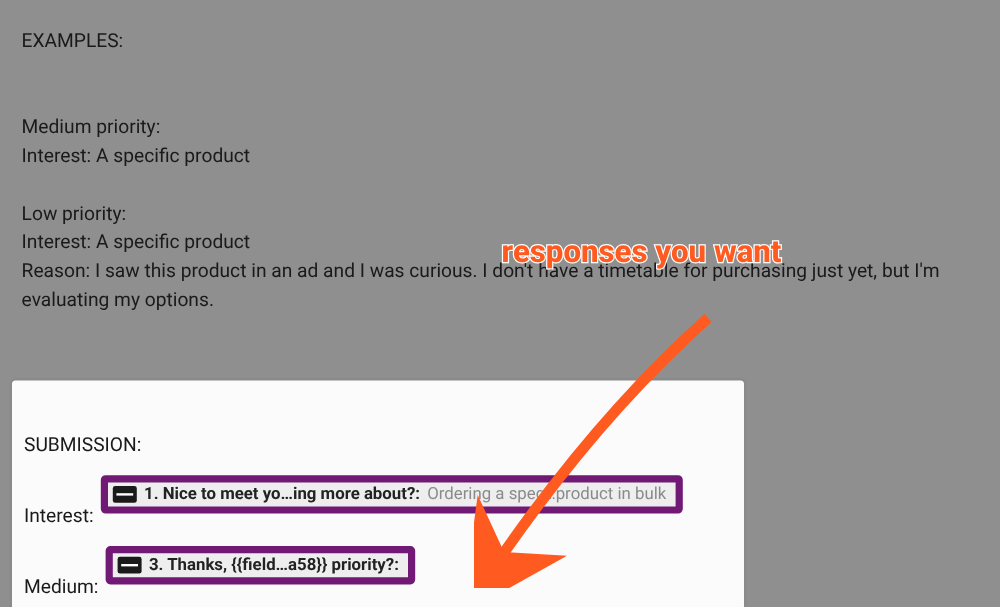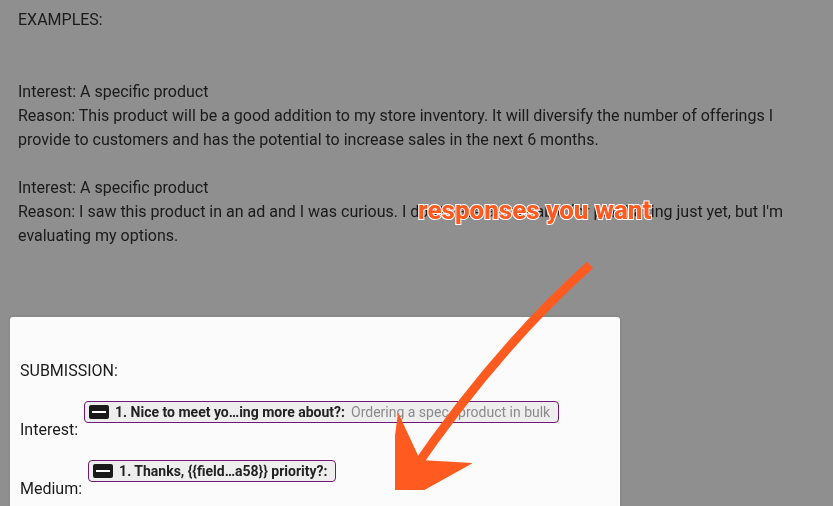--- a/index.html
+++ b/index.html
@@ -8,21 +8,21 @@
     width: 833px;
     height: 506px;
     background: #8f8f8f;
     font-family: -apple-system, BlinkMacSystemFont, "Segoe UI", Roboto, sans-serif;
     font-size: 16px;
     color: #1a1a1a;
     position: relative;
     overflow: hidden;
   }
   .content {
-    padding: 8px 18px 0 18px;
+    padding: 22px 18px 0 18px;
     line-height: 1.5;
   }
   .line { white-space: pre-wrap; }
   .blank { height: 24px; }
   .submission-box {
     position: absolute;
     left: 10px;
     bottom: -2px;
     width: 610px;
     background: #fbfbfb;
@@ -35,21 +35,21 @@
     align-items: center;
     gap: 6px;
     margin-top: 4px;
   }
   .sub-label { font-size: 16px; margin-top: 36px; }
   .pill {
     display: inline-flex;
     align-items: center;
     gap: 6px;
     background: #eeeeee;
-    border: 1px solid #701a75;
+    border: 6px solid #701a75;
     border-radius: 4px;
     padding: 2px 8px 2px 4px;
     font-size: 14px;
     max-width: 520px;
     white-space: nowrap;
   }
   .pill .badge {
     width: 20px; height: 14px;
     background: #1a1a1a;
     border-radius: 2px;
@@ -85,42 +85,43 @@
     pointer-events: none;
   }
 </style>
 </head>
 <body>
 
 <div class="content">
   <div class="line">EXAMPLES:</div>
   <div class="blank"></div>
   <div class="blank"></div>
+  <div class="line">Medium priority:</div>
   <div class="line">Interest: A specific product</div>
-  <div class="line">Reason: This product will be a good addition to my store inventory. It will diversify the number of offerings I provide to customers and has the potential to increase sales in the next 6 months.</div>
   <div class="blank"></div>
+  <div class="line">Low priority:</div>
   <div class="line">Interest: A specific product</div>
   <div class="line">Reason: I saw this product in an ad and I was curious. I don't have a timetable for purchasing just yet, but I'm evaluating my options.</div>
 </div>
 
 <div class="submission-box">
   <div class="sub-label">SUBMISSION:</div>
   <div class="sub-row">
     <span class="sub-label">Interest:</span>
     <span class="pill">
       <span class="badge"></span>
       <span class="bold">1. Nice to meet yo…ing more about?: </span>
       <span class="grey">Ordering a spec…product in bulk</span>
     </span>
   </div>
   <div class="sub-row">
     <span class="sub-label">Medium:</span>
     <span class="pill">
       <span class="badge"></span>
-      <span class="bold">1. Thanks, {{field…a58}} priority?: </span>
+      <span class="bold">3. Thanks, {{field…a58}} priority?: </span>
     </span>
   </div>
 </div>
 
 <div class="annotation">
   <div>responses you want</div>
 </div>
 
 <svg class="arrow" width="240" height="230">
   <defs>

